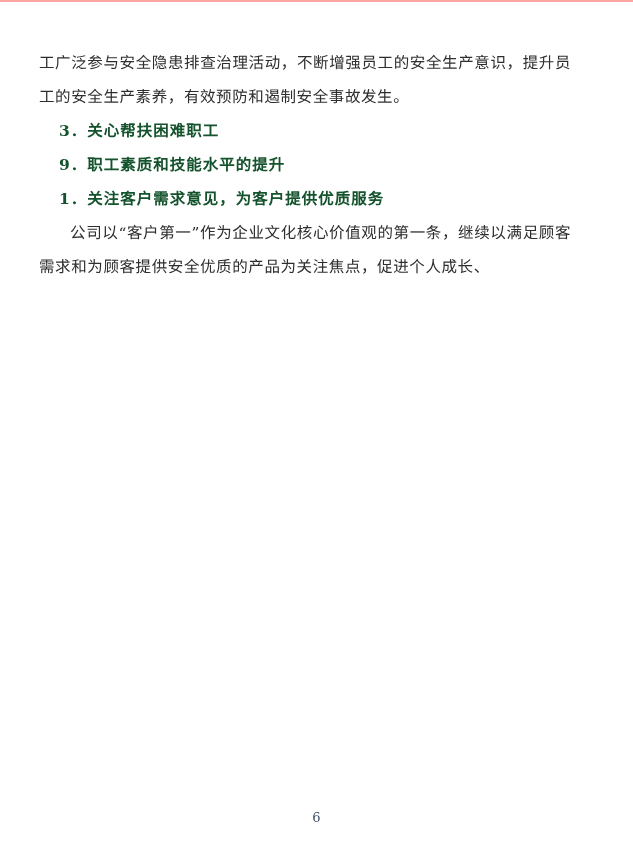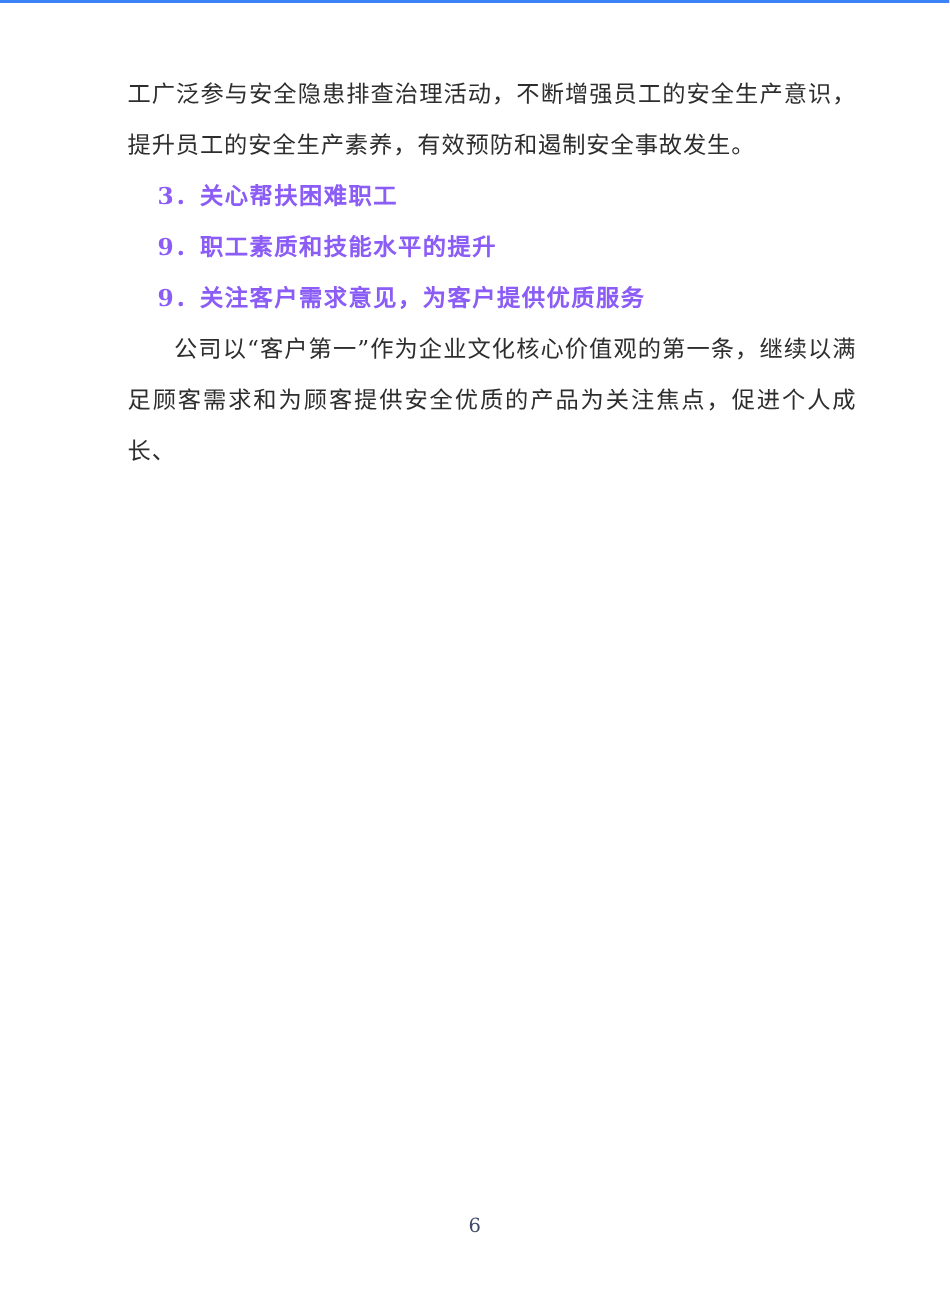--- a/index.html
+++ b/index.html
@@ -6,37 +6,37 @@
     margin: 0;
     padding: 0;
     background: #ffffff;
   }
   .page {
     position: relative;
     width: 633px;
     height: 861px;
     box-sizing: border-box;
     background: #ffffff;
-    border-top: 2px solid #3b82f6;
-    padding: 44px 62px 0 85px;
+    border-top: 2px solid #fca5a5;
+    padding: 44px 62px 0 39px;
     font-family: "DejaVu Serif", "Liberation Serif", serif;
     color: #2e2e2e;
     overflow: hidden;
   }
   .page p {
     margin: 0;
     font-size: 15.5px;
     line-height: 34px;
     text-align: justify;
     letter-spacing: 0.6px;
     word-break: break-all;
   }
   .page p.heading {
     font-weight: bold;
-    color: #8b5cf6;
+    color: #14532d;
     text-align: left;
     text-indent: 20px;
     letter-spacing: 1px;
   }
   .page p.indent {
     text-indent: 2em;
   }
   .page-number {
     position: absolute;
     bottom: 36px;
@@ -54,18 +54,18 @@
 
 <div class="page">
   <p class="continued">工广泛参与安全隐患排查治理活动，不断增强员工的安全生产意识，提升员工的安全生产素养，有效预防和遏制安全事故发生。</p>
 
   <p class="heading">3．关心帮扶困难职工</p>
 
 
   <p class="heading">9．职工素质和技能水平的提升</p>
 
 
-  <p class="heading">9．关注客户需求意见，为客户提供优质服务</p>
+  <p class="heading">1．关注客户需求意见，为客户提供优质服务</p>
 
   <p class="indent">公司以“客户第一”作为企业文化核心价值观的第一条，继续以满足顾客需求和为顾客提供安全优质的产品为关注焦点，促进个人成长、</p>
 
   <div class="page-number">6</div>
 </div>
 
 </body></html>

